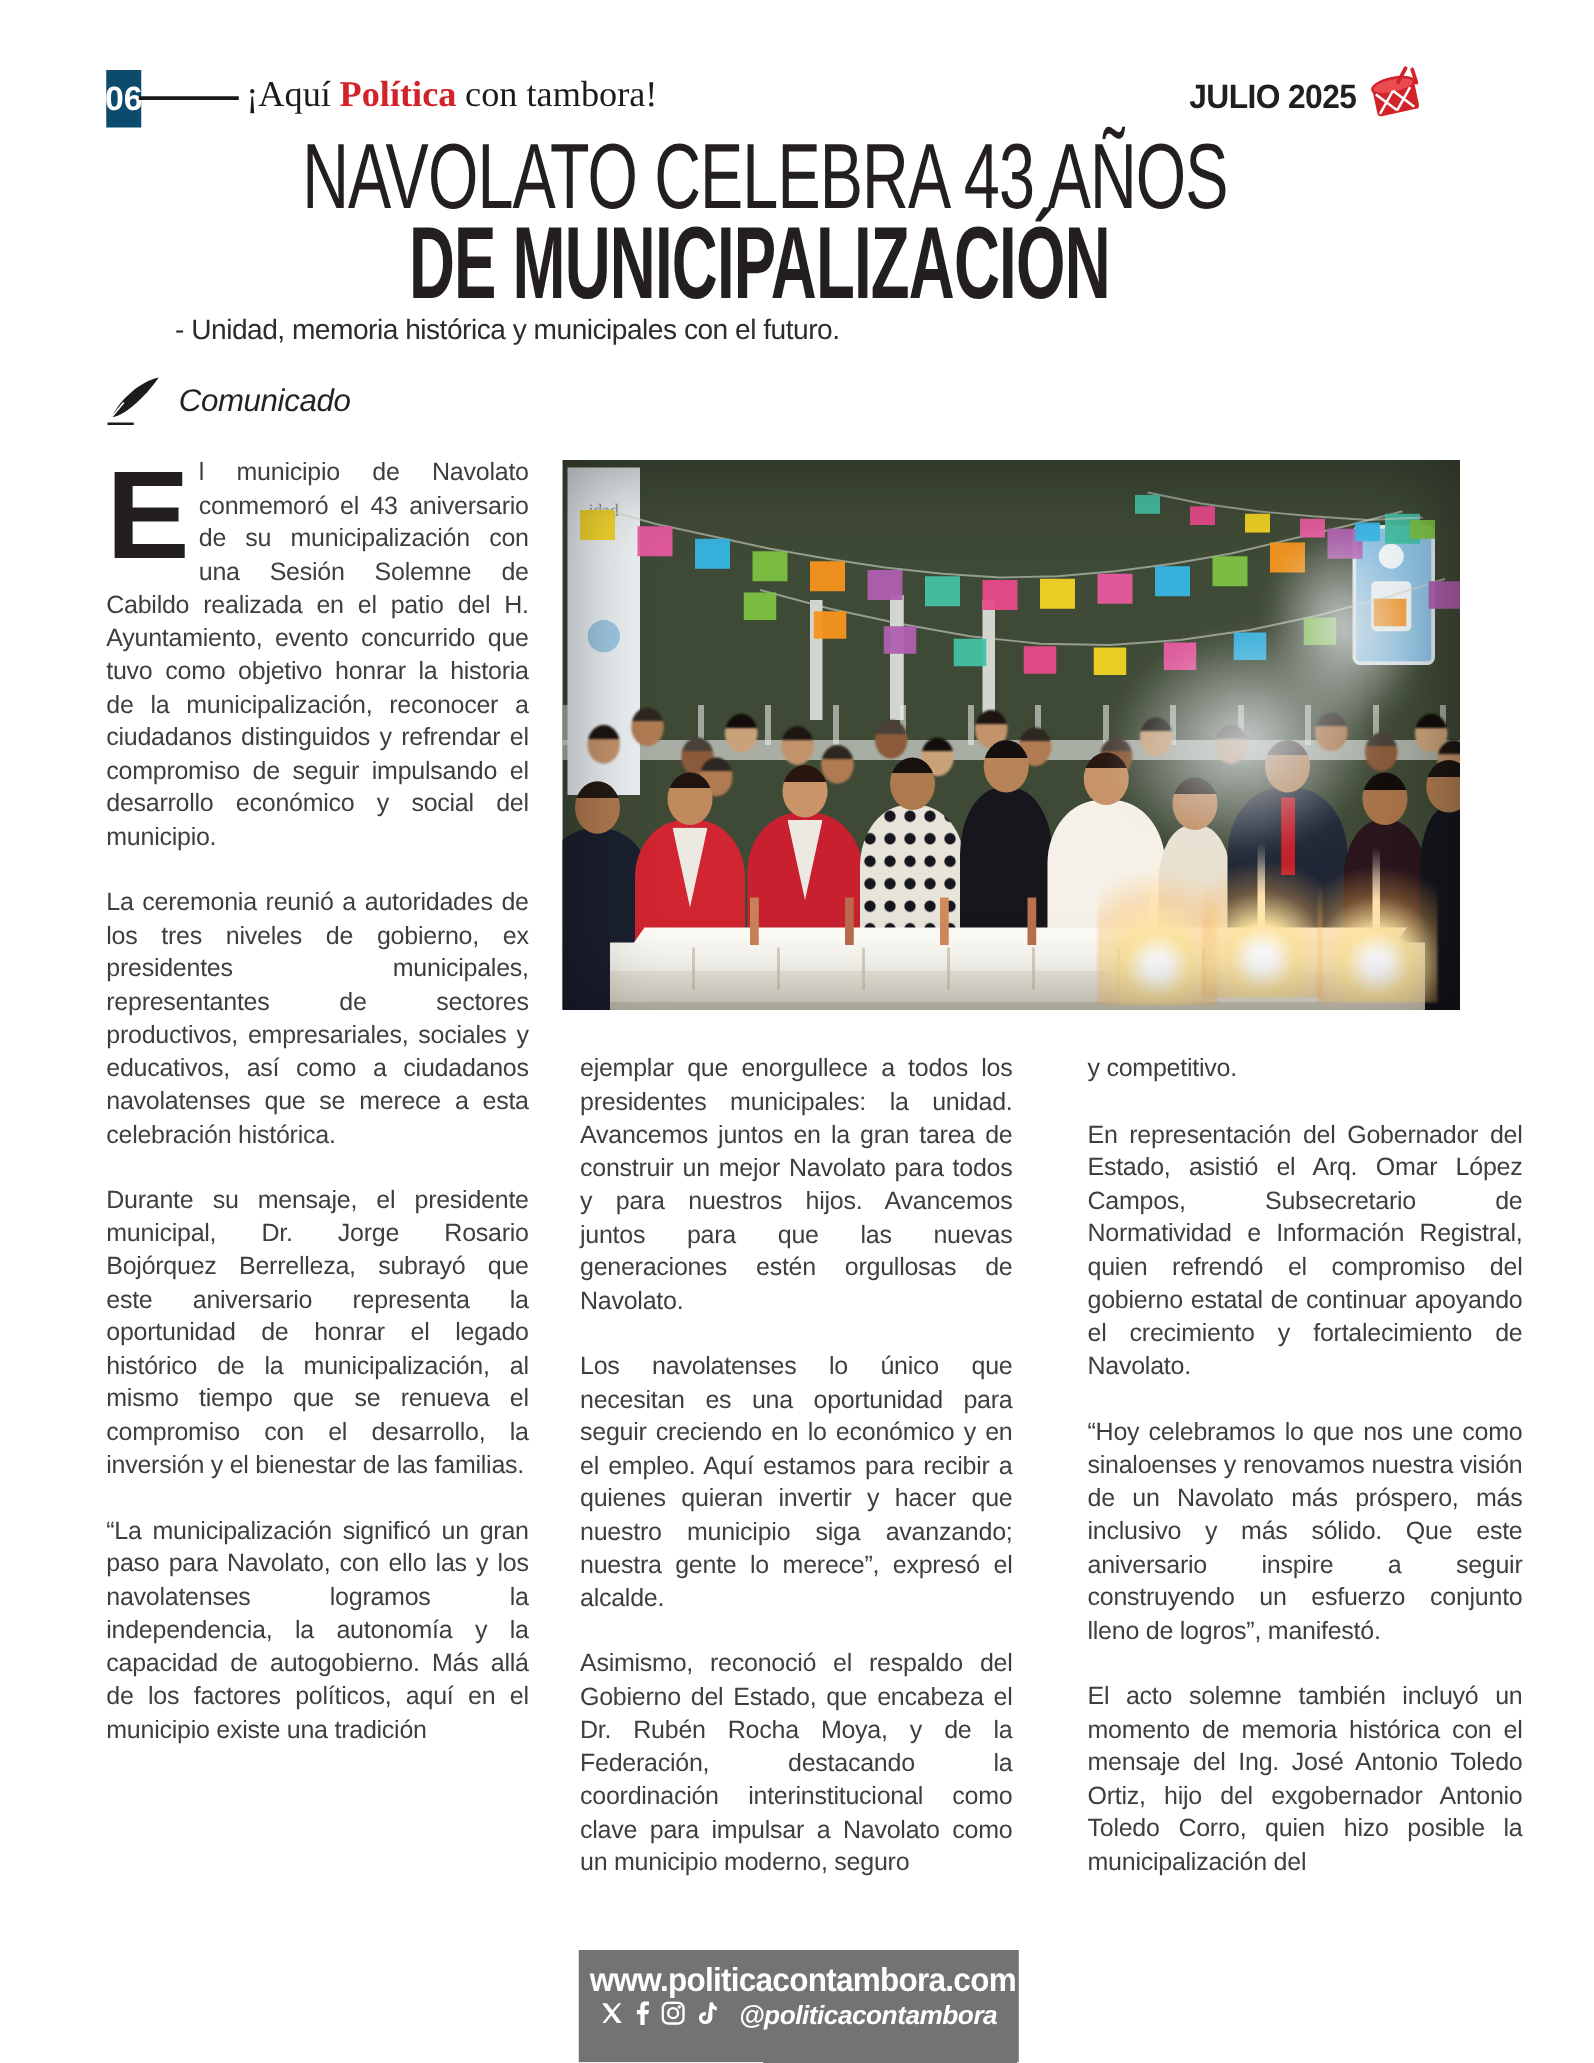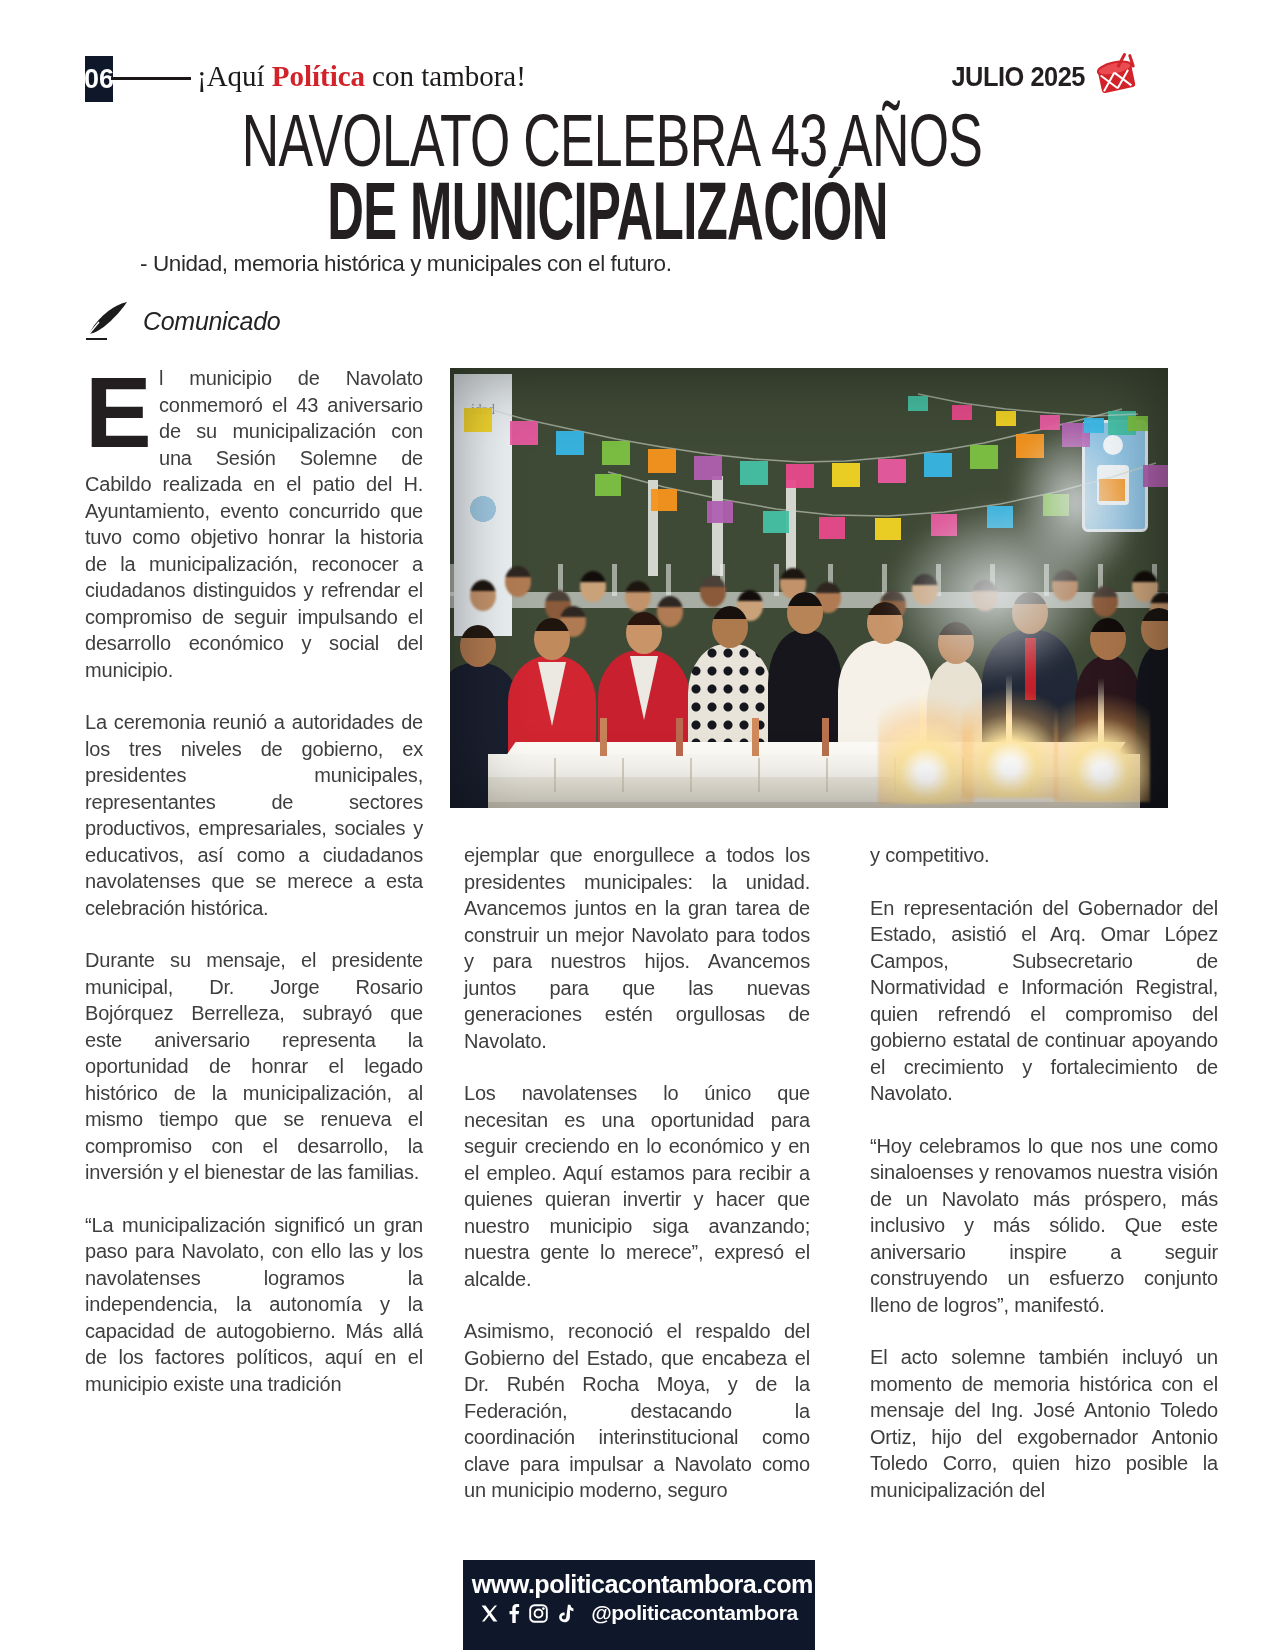--- a/index.html
+++ b/index.html
@@ -1,20 +1,20 @@
 <!DOCTYPE html>
 <html lang="es"><head>
 <meta charset="utf-8">
 <style>
   html,body{margin:0;padding:0;background:#ffffff;}
   .page{position:relative;width:1275px;height:1650px;background:#ffffff;overflow:hidden;
         font-family:"Liberation Sans",sans-serif;color:#3e3e40;}
 
   
-  .pagenum{position:absolute;left:85px;top:56px;width:28px;height:46px;background:#0f172a;
+  .pagenum{position:absolute;left:85px;top:56px;width:28px;height:46px;background:#0c4a6e;
            color:#fff;font-weight:bold;font-size:27px;display:flex;align-items:center;justify-content:center;}
   .hrule{position:absolute;left:111px;top:77px;width:80px;height:3px;background:#1b1718;}
   .slogan{position:absolute;left:197px;top:60px;font-family:"Liberation Serif",serif;
           font-size:29px;color:#1d1a1b;white-space:nowrap;}
   .slogan .hl{color:#d2232a;font-weight:bold;margin:0 7px;}
   .issue{position:absolute;left:850px;top:62px;width:235px;text-align:right;font-weight:bold;
          font-size:27px;color:#231f20;letter-spacing:-0.5px;transform:scaleX(.94);transform-origin:right center;}
   .drumlogo{position:absolute;left:1094px;top:50px;width:48px;height:50px;}
 
   
@@ -77,24 +77,24 @@
         transform:skewX(-35deg);}
   .candle{position:absolute;width:7px;height:38px;top:350px;}
   .spark{position:absolute;width:96px;height:140px;filter:blur(1px);
      background:radial-gradient(circle at 50% 78%, #ffffff 7%, #ffe7a3 22%, rgba(255,185,94,0.35) 45%, rgba(255,185,94,0) 66%);}
   .beam{position:absolute;width:6px;height:72px;background:linear-gradient(180deg,rgba(255,244,214,0),#fff7dd 60%,#ffffff);filter:blur(.5px);}
   .smoke{position:absolute;border-radius:50%;filter:blur(8px);
      background:radial-gradient(ellipse,rgba(224,228,230,.85) 0%,rgba(224,228,230,0) 68%);}
   .ph-vign{position:absolute;inset:0;box-shadow:inset 0 0 70px rgba(0,0,0,.45);}
 
   
-  .footer{position:absolute;left:463px;top:1560px;width:352px;height:90px;background:#0f172a;
+  .footer{position:absolute;left:463px;top:1560px;width:352px;height:90px;background:#737373;
           text-align:center;color:#fff;}
   .site{margin-top:9px;font-weight:bold;font-size:26.5px;letter-spacing:-0.6px;transform:scaleX(.95);transform-origin:center;}
-  .socialrow{display:flex;align-items:center;justify-content:center;gap:9px;margin-top:1px;}
+  .socialrow{display:flex;align-items:flex-start;justify-content:center;gap:9px;margin-top:1px;font-style:italic;}
   .socialrow svg{display:block;}
   .handle{font-weight:bold;font-size:21px;letter-spacing:-0.4px;margin-left:8px;}
 </style>
 </head>
 <body>
 
 <div class="page">
 
   <div class="pagenum">06</div>
   <div class="hrule"></div>

